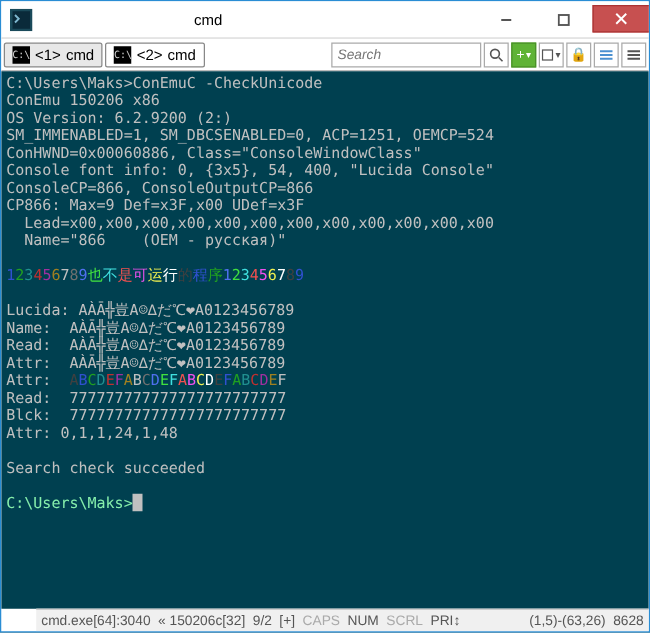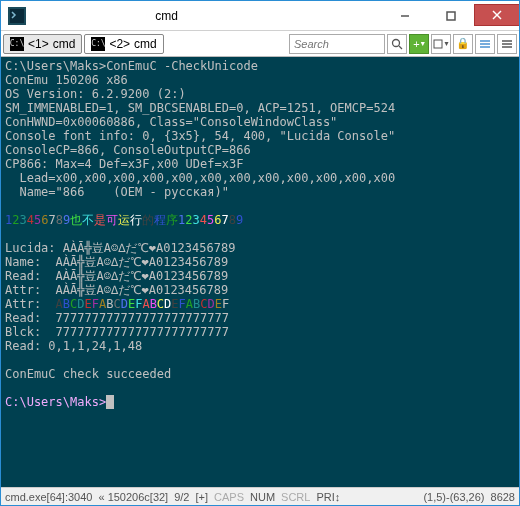--- a/index.html
+++ b/index.html
@@ -11,29 +11,29 @@
 .win-btns { display: flex; }
 .win-btn { width: 46px; height: 22px; display: flex; align-items: center; justify-content: center; cursor: default; font-size:10px; }
 .win-btn.close { background: #c75050; color: #fff; width:46px; height:22px; border:1px solid #a33; margin-top:-1px; margin-right:-1px;}
 .win-btn.min, .win-btn.max { color:#555; }
 .tabbar { height: 26px; background: #fff; display: flex; align-items: center; padding: 0 2px; gap: 2px; border-bottom:1px solid #bbb;}
 .tab { height: 20px; display: flex; align-items: center; gap: 4px; padding: 0 6px; font-size: 12px; background: #fff; border:1px solid #888; border-radius:2px;}
 .tab.active { background: #e8e8e8; }
 .tab-icon { width: 14px; height: 14px; background:#000; display:inline-flex; align-items:center; justify-content:center; color:#ccc; font-size:8px; font-family:monospace;}
 .tab-num { color: #000; }
 .spacer { flex: 1; }
-.search { width: 96px; height: 20px; border: 1px solid #aaa; font-size: 11px; font-style: italic; padding: 0 4px; color: #888; background:#fff;}
+.search { width: 120px; height: 20px; border: 1px solid #aaa; font-size: 11px; font-style: italic; padding: 0 4px; color: #888; background:#fff;}
 .tool-btn { width: 20px; height: 20px; border: 1px solid #aaa; display: flex; align-items: center; justify-content: center; font-size: 11px; background:#fff;}
 .tool-btn.green { background: #5fb336; color: #fff; border-color:#4a9029;}
 .tool-btn .arr { font-size:8px; color:#555; margin-left:1px;}
 .lock-icon { color:#d4a000; }
 .console { flex:1; background: #004050; color: #c0c0c0; font-family: "Lucida Console", monospace; font-size: 12px; line-height: 14px; padding: 2px 4px; white-space: pre; overflow: hidden; }
-.console .prompt { color:#f0abfc; }
+.console .prompt { color:#86efac; }
 .cursor { background:#c0c0c0; color:#004050; display:inline-block; width:8px;}
-.statusbar { height: 18px; background: #f0f0f0; border-top: 1px solid #ccc; display: flex; align-items: center; font-size: 11px; padding: 0 4px; color: #555; gap:6px; font-family:"Segoe UI",sans-serif;}
+.statusbar { height: 18px; background: #f0f0f0; border-top: 1px solid #ccc; display: flex; align-items: center; font-size: 11px; padding: 0 4px; color: #555; gap:6px; font-family:"Segoe UI",sans-serif;margin-left:28px;}
 .statusbar .dim { color:#aaa; }
 .statusbar .sep { flex:1; }
 .c0{color:#404040}.c1{color:#3050d0}.c2{color:#20a020}.c3{color:#209090}.c4{color:#c03030}.c5{color:#a030a0}.c6{color:#a08020}.c7{color:#c0c0c0}.c8{color:#707070}.c9{color:#5070f0}.c10{color:#40e040}.c11{color:#40e0e0}.c12{color:#f05050}.c13{color:#f050f0}.c14{color:#f0f050}.c15{color:#ffffff}
 </style>
 </head>
 <body>
 
 <div class="titlebar">
   <div class="app-icon">
     <svg viewBox="0 0 18 18">
@@ -108,36 +108,36 @@
     </div>
 </div>
 
 <div class="console"><span>C:\Users\Maks&gt;ConEmuC -CheckUnicode</span>
 <span>ConEmu 150206 x86</span>
 <span>OS Version: 6.2.9200 (2:)</span>
 <span>SM_IMMENABLED=1, SM_DBCSENABLED=0, ACP=1251, OEMCP=524</span>
 <span>ConHWND=0x00060886, Class="ConsoleWindowClass"</span>
 <span>Console font info: 0, {3x5}, 54, 400, "Lucida Console"</span>
 <span>ConsoleCP=866, ConsoleOutputCP=866</span>
-<span>CP866: Max=4 Def=x3F,x00 UDef=x3F</span>
+<span>CP866: Max=9 Def=x3F,x00 UDef=x3F</span>
 <span>  Lead=x00,x00,x00,x00,x00,x00,x00,x00,x00,x00,x00,x00</span>
 <span>  Name="866    (OEM - русская)"</span>
 
 <span id="rain"><span class="c1">1</span><span class="c2">2</span><span class="c3">3</span><span class="c4">4</span><span class="c5">5</span><span class="c6">6</span><span class="c7">7</span><span class="c8">8</span><span class="c9">9</span><span class="c10">也</span><span class="c11">不</span><span class="c12">是</span><span class="c13">可</span><span class="c14">运</span><span class="c15">行</span><span class="c0">的</span><span class="c1">程</span><span class="c2">序</span><span class="c9">1</span><span class="c10">2</span><span class="c11">3</span><span class="c12">4</span><span class="c13">5</span><span class="c14">6</span><span class="c15">7</span><span class="c0">8</span><span class="c1">9</span></span>
 
 <span>Lucida: AÀĀ╬豈A☺∆だ℃❤A0123456789</span>
 <span>Name:  AÀĀ╬豈A☺∆だ℃❤A0123456789</span>
 <span>Read:  AÀĀ╬豈A☺∆だ℃❤A0123456789</span>
 <span>Attr:  AÀĀ╬豈A☺∆だ℃❤A0123456789</span>
 <span id="attr">Attr:  <span class="c0">A</span><span class="c1">B</span><span class="c2">C</span><span class="c3">D</span><span class="c4">E</span><span class="c5">F</span><span class="c6">A</span><span class="c7">B</span><span class="c8">C</span><span class="c9">D</span><span class="c10">E</span><span class="c11">F</span><span class="c12">A</span><span class="c13">B</span><span class="c14">C</span><span class="c15">D</span><span class="c0">E</span><span class="c1">F</span><span class="c2">A</span><span class="c3">B</span><span class="c4">C</span><span class="c5">D</span><span class="c6">E</span><span class="c7">F</span></span>
 <span>Read:  777777777777777777777777</span>
 <span>Blck:  777777777777777777777777</span>
-<span>Read: 0,1,1,24,1,48</span>
+<span>Attr: 0,1,1,24,1,48</span>
 
-<span>ConEmuC check succeeded</span>
+<span>Search check succeeded</span>
 
 <span class="prompt">C:\Users\Maks&gt;</span><span class="cursor"> </span></div>
 
 <div class="statusbar">
   <span>cmd.exe[64]:3040</span>
   <span>« 150206c[32]</span>
   <span>9/2</span>
   <span>[+]</span>
   <span class="dim">CAPS</span>
   <span>NUM</span>

